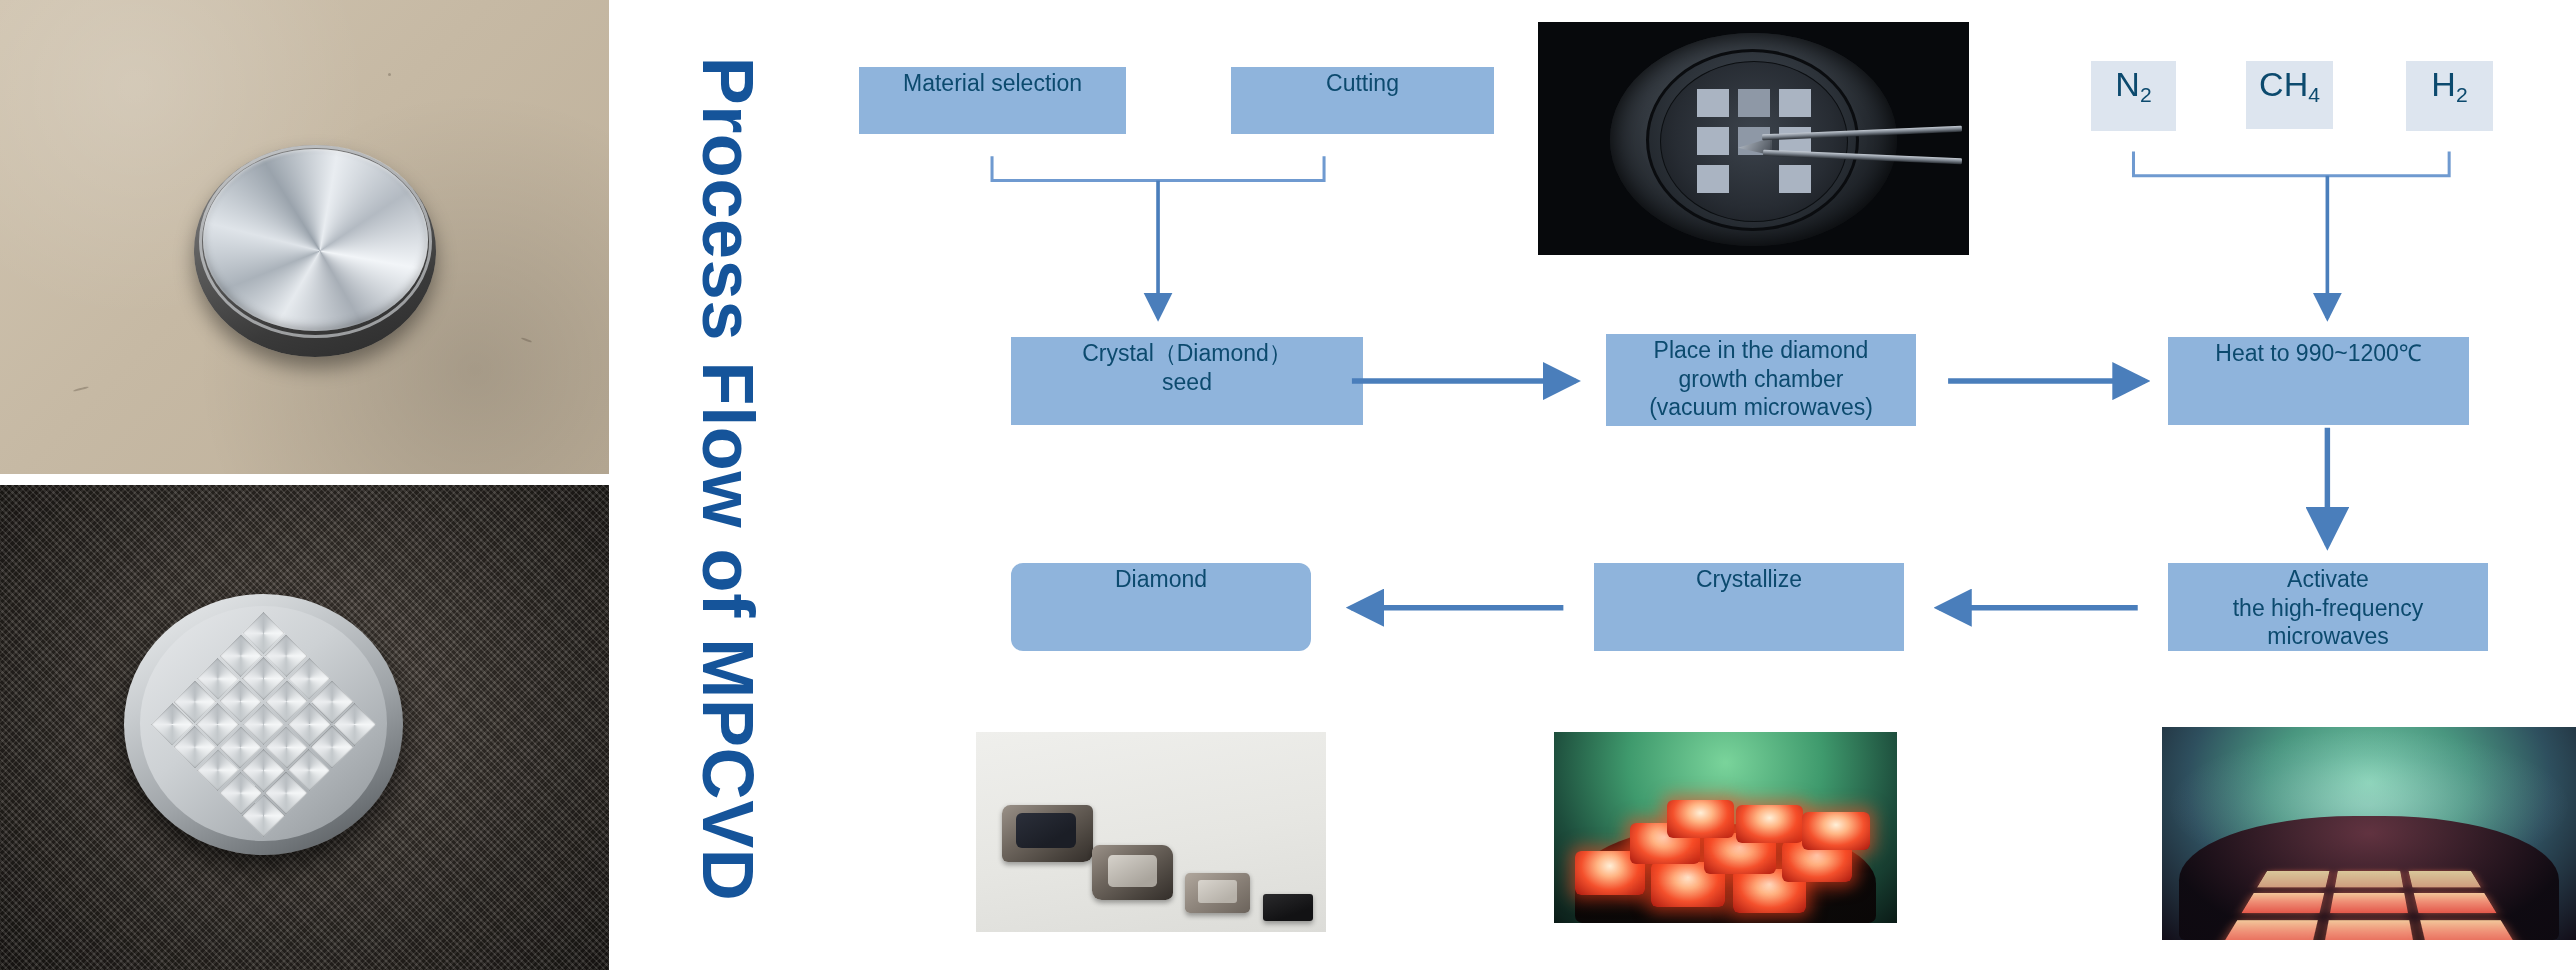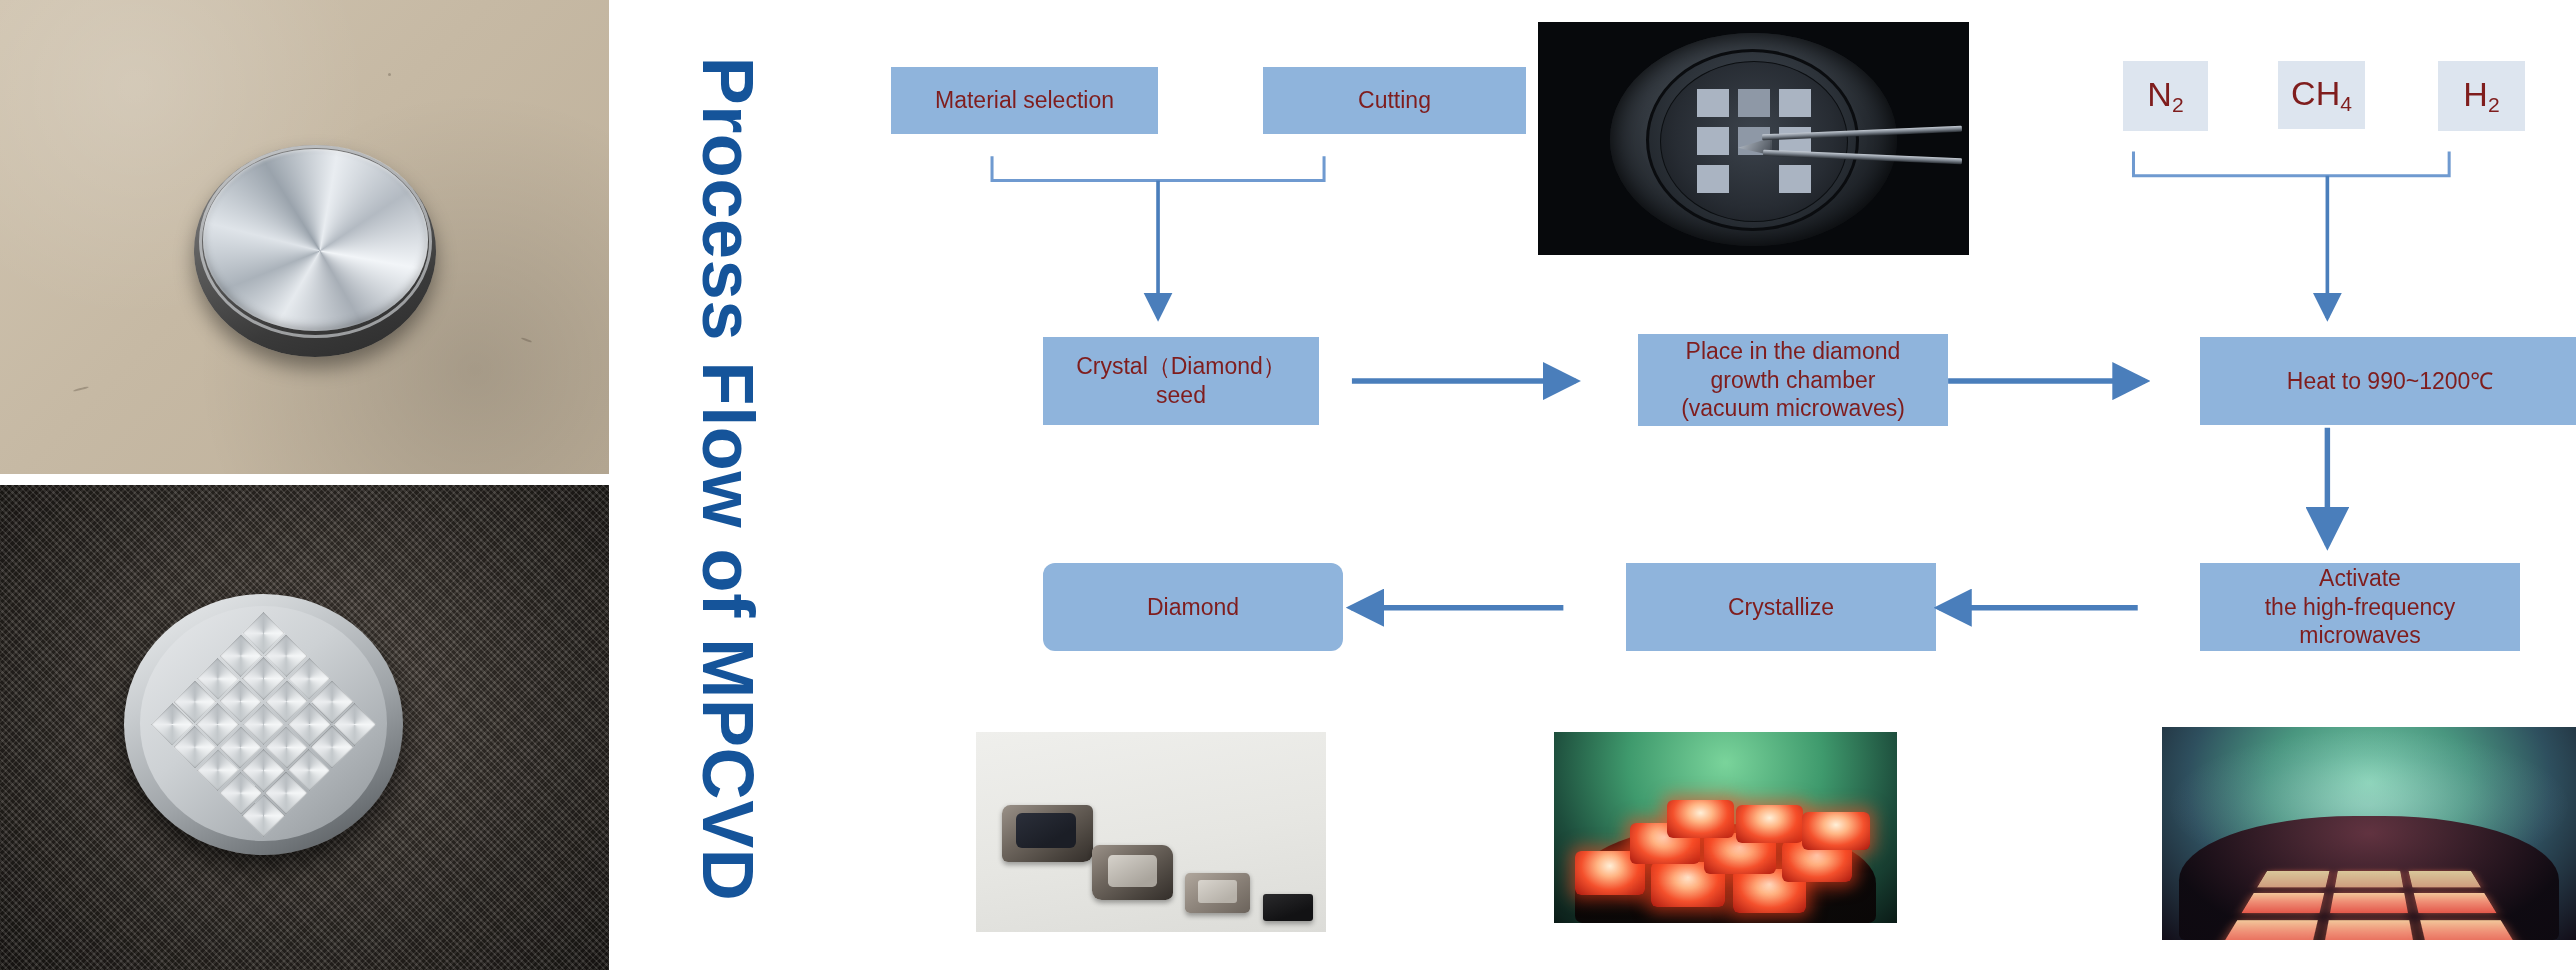--- a/index.html
+++ b/index.html
@@ -128,50 +128,48 @@
     font-weight: bold;
     color: #15549a;
     letter-spacing: 0.6px;
     font-family: "Liberation Sans", sans-serif;
   }
 
   
   .flowbox {
     position: absolute;
     background: #8fb4dc;
-    color: #7f1d1d;
+    color: #0c4a6e;
     display: flex;
-    align-items: center;
     justify-content: center;
     text-align: center;
     font-size: 23px;
     line-height: 1.24;
     font-family: "Liberation Sans", sans-serif;
     box-sizing: border-box;
     padding: 2.4px 4.8px;
-    margin-left: 32px;
   }
   .flowbox.gas {
     background: #dde5ef;
     font-size: 34px;
   }
   .flowbox sub {
     font-size: .62em;
     vertical-align: -0.28em;
   }
 
   #box-material-selection { left: 859px; top: 67px;  width: 267px; height: 67px; }
   #box-cutting           { left: 1231px; top: 67px;  width: 263px; height: 67px; }
   #box-n2                { left: 2091px; top: 61px;  width: 85px; height: 70px; }
   #box-ch4               { left: 2246px; top: 61px;  width: 87px; height: 68px; }
   #box-h2                { left: 2406px; top: 61px;  width: 87px; height: 70px; }
 
-  #box-crystal-seed      { left: 1011px; top: 337px;  width: 276px; height: 88px; }
+  #box-crystal-seed      { left: 1011px; top: 337px;  width: 352px; height: 88px; }
   #box-growth-chamber    { left: 1606px; top: 334px;  width: 310px; height: 92px; }
-  #box-heat              { left: 2168px; top: 337px;  width: 380px; height: 88px; }
+  #box-heat              { left: 2168px; top: 337px;  width: 301px; height: 88px; }
 
   #box-diamond           { left: 1011px; top: 563px;  width: 300px; height: 88px; border-radius: 12px; }
   #box-crystallize       { left: 1594px; top: 563px;  width: 310px; height: 88px; }
   #box-activate          { left: 2168px; top: 563px;  width: 320px; height: 88px; }
 
   
   #connectors {
     position: absolute;
     left: 0; top: 0;
     width: 2576px; height: 970px;

